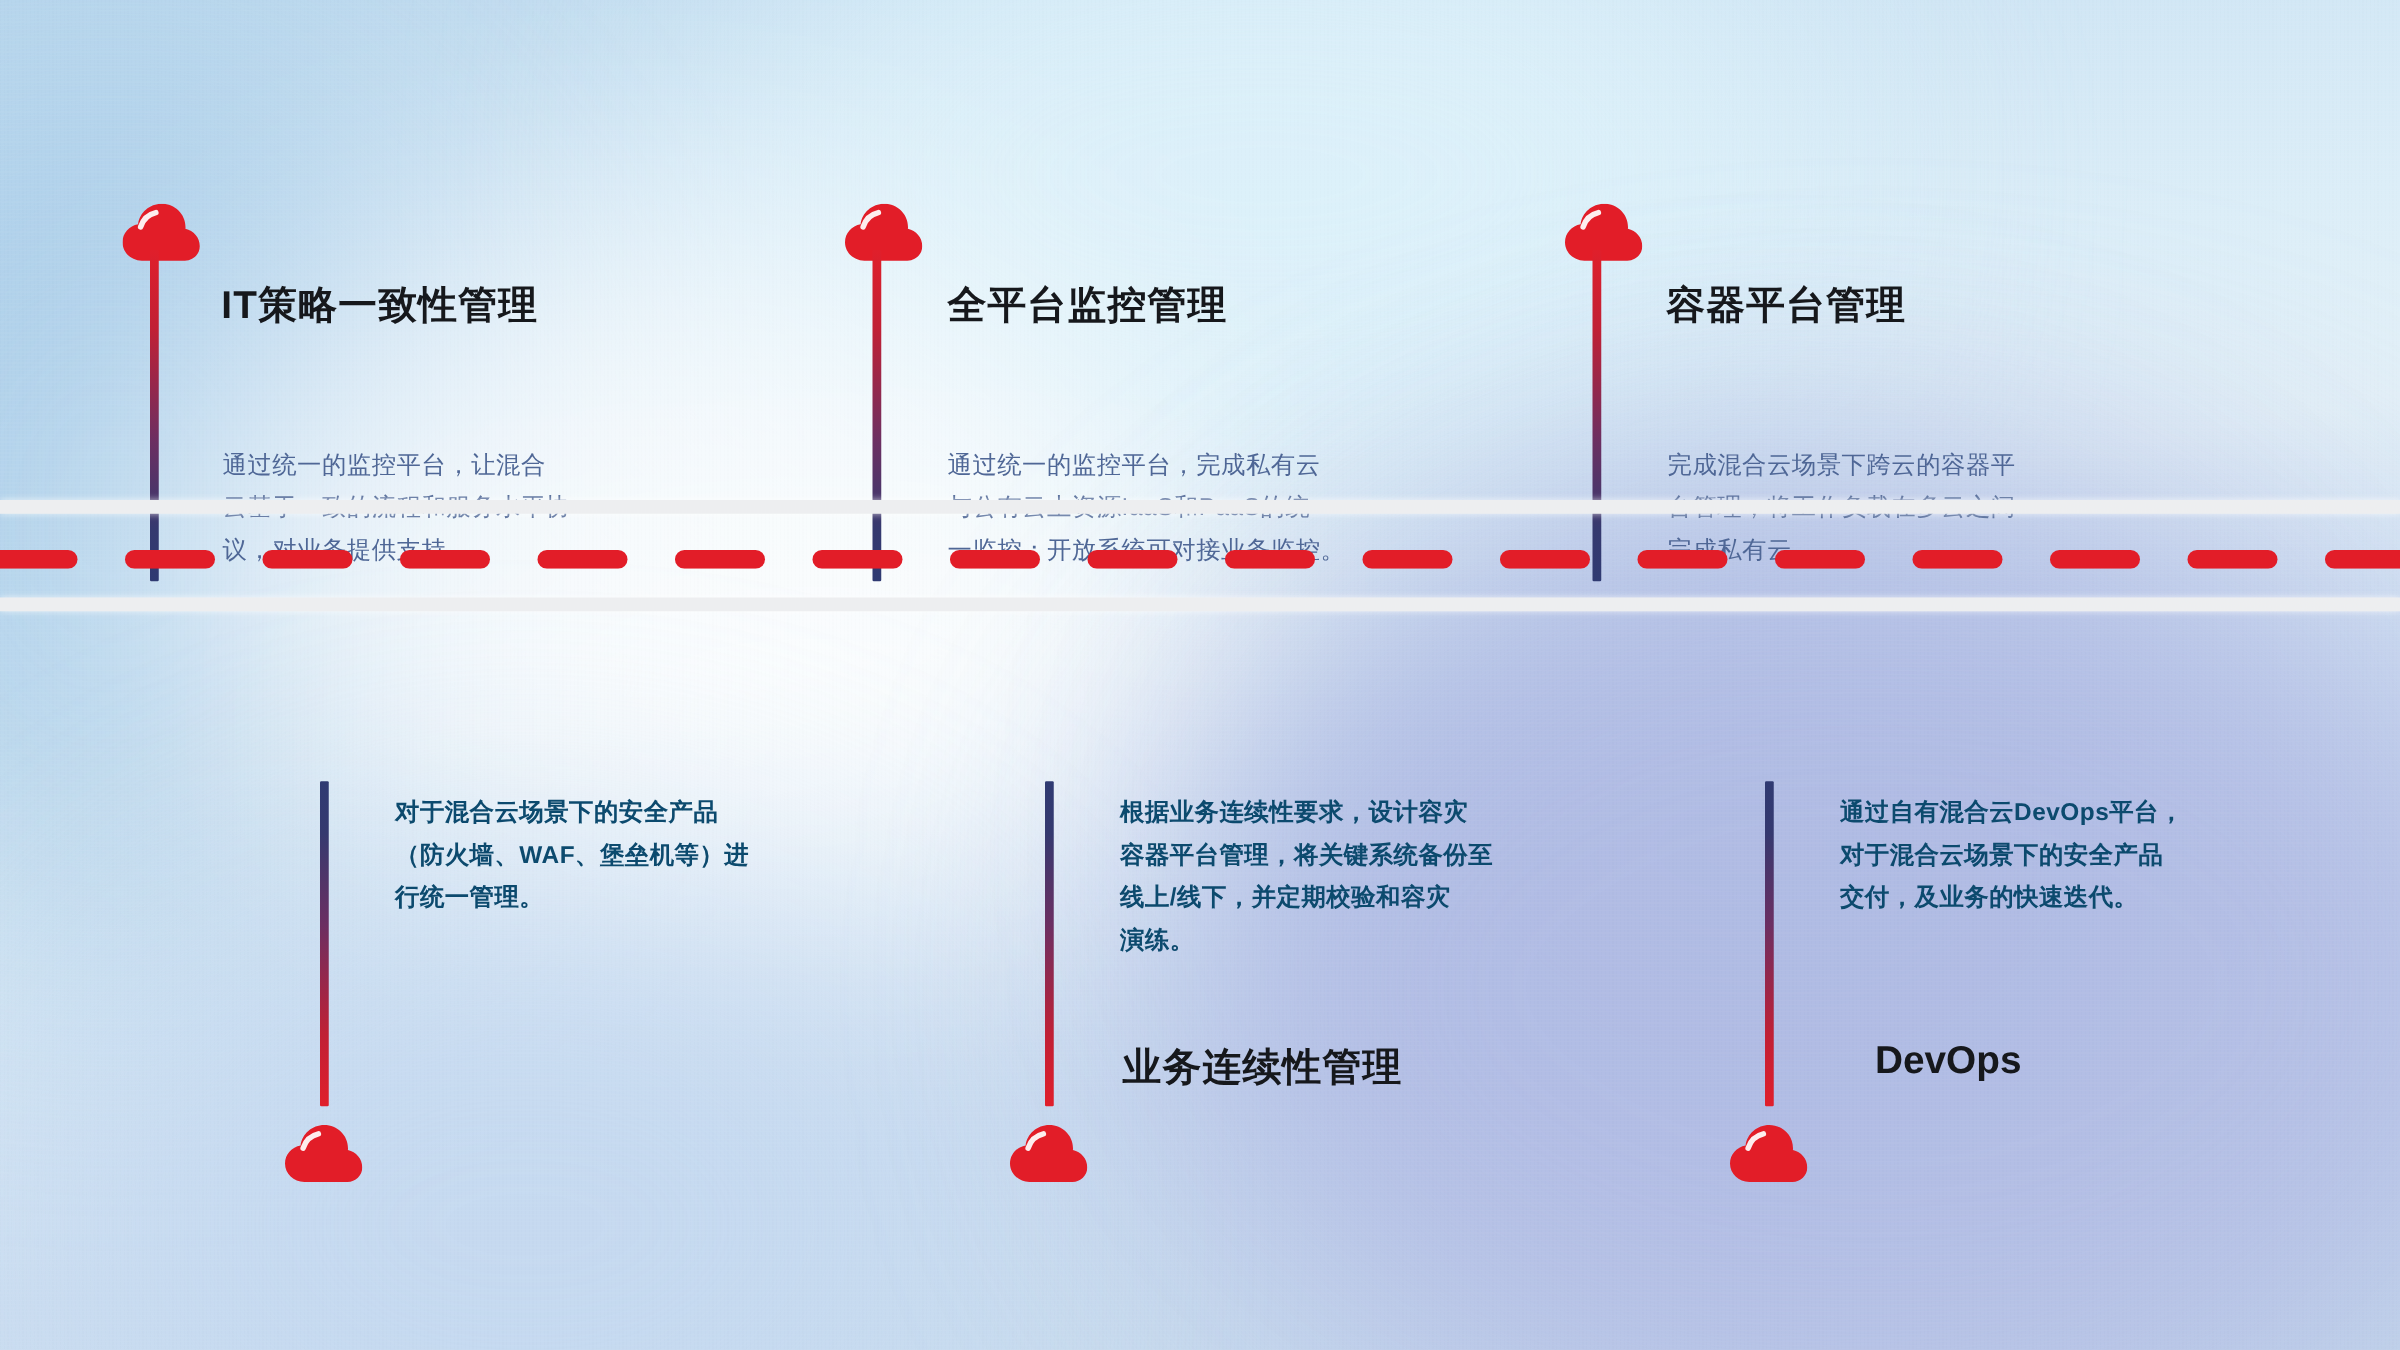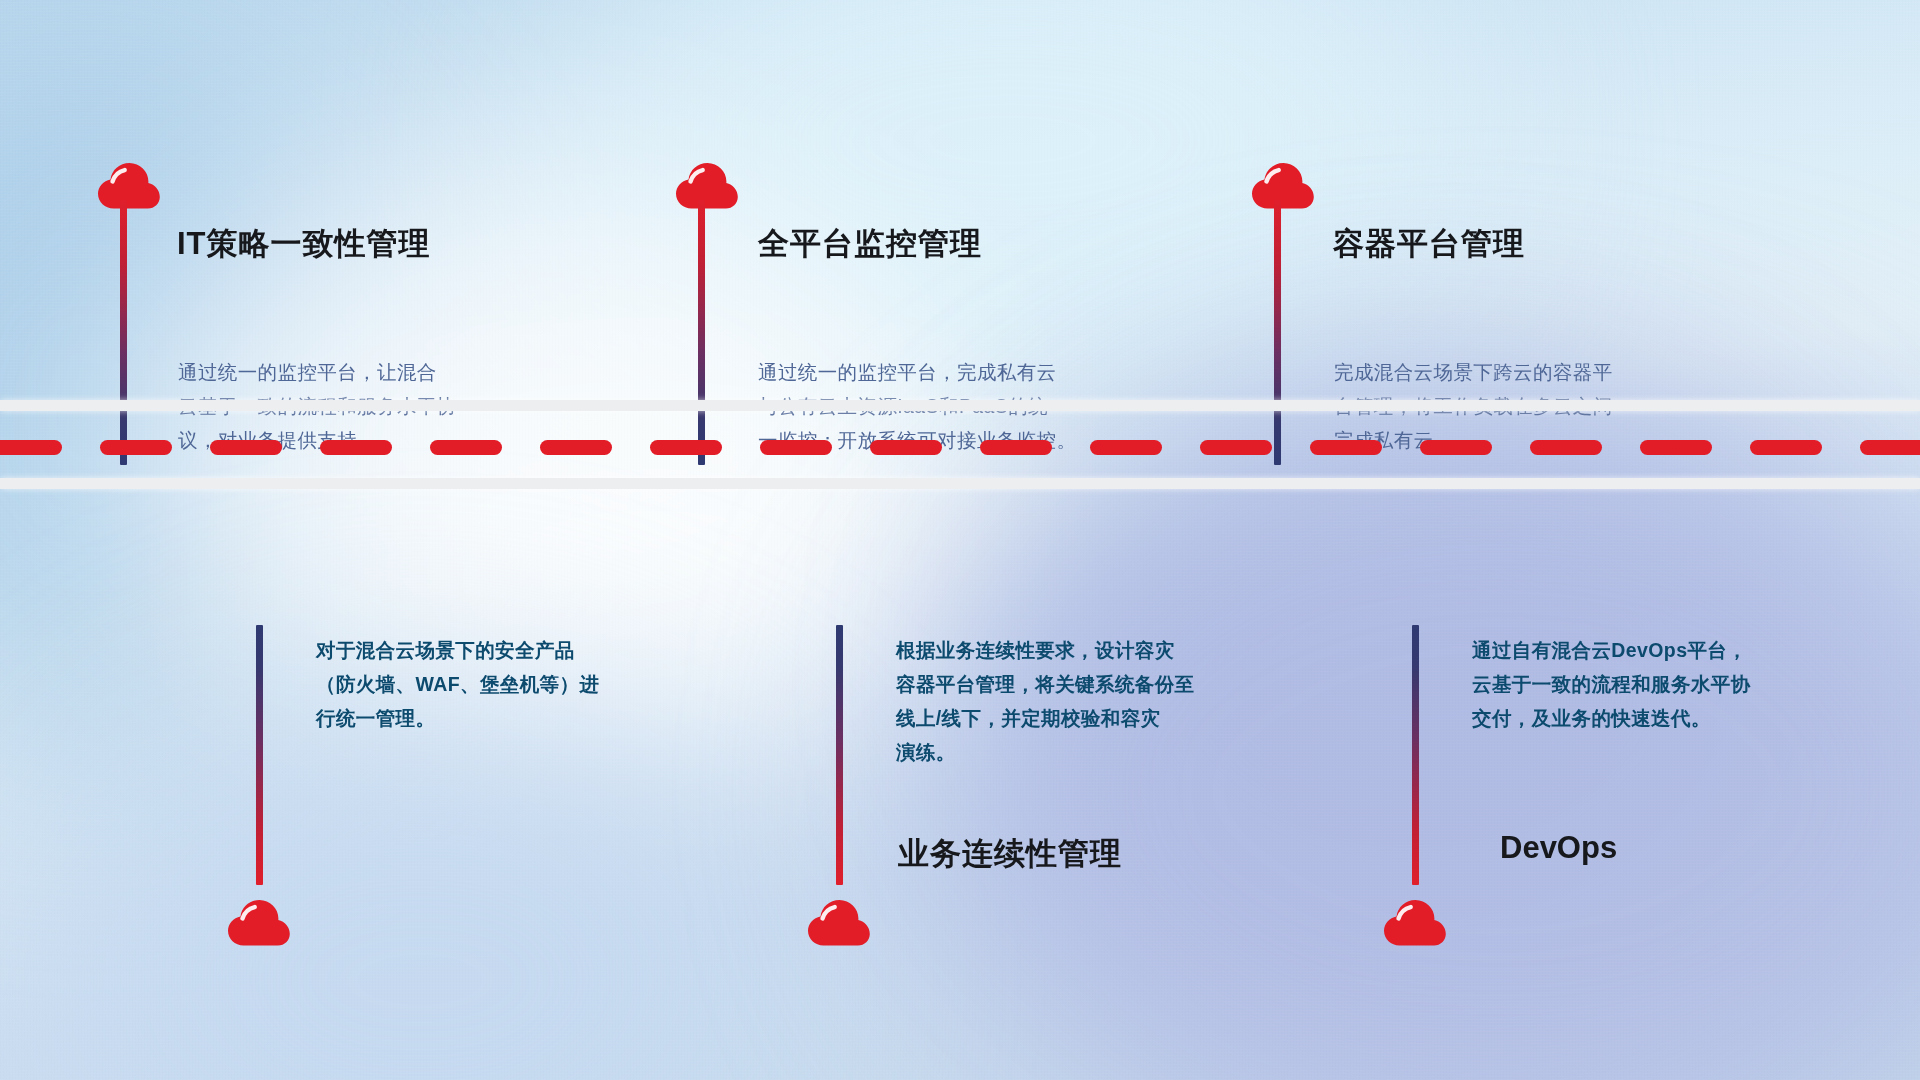--- a/index.html
+++ b/index.html
@@ -242,21 +242,21 @@
     <div class="cloud">
       <svg width="62" height="46" viewBox="0 0 62 46" aria-hidden="true">
         <path d="M15.5 45.5 C6.9 45.5 0 38.9 0 30.8 C0 23.6 5.4 17.6 12.5 16.4 C13.6 7.1 21.7 0 31.4 0 C41.9 0 50.4 8.3 50.4 18.5 C50.4 19.0 50.4 19.5 50.3 20.0 C56.9 21.4 61.8 27.1 61.8 33.9 C61.8 40.3 56.5 45.5 49.9 45.5 Z" fill="#e21d28"></path>
         <path d="M14.5 18.5 C16.4 12.6 21.0 8.4 26.7 7.1" stroke="#ffffff" stroke-width="4.4" stroke-linecap="round" fill="none" opacity="0.92"></path>
       </svg>
     </div>
   </div>
 
   <div class="stem up" style="left:1412px; top:625px; height:260px;"></div>
   <div class="body-text bottom" style="left:1472px; top:633px; width:440px;">通过自有混合云DevOps平台，
-云基于一致的流程和服务水平协
+对于混合云场景下的安全产品
 交付，及业务的快速迭代。</div>
   <div class="heading latin" style="left:1476px; top:830px;">DevOps</div>
   <div class="node" style="left:1384px; top:900px;">
     <div class="cloud">
       <svg width="62" height="46" viewBox="0 0 62 46" aria-hidden="true">
         <path d="M15.5 45.5 C6.9 45.5 0 38.9 0 30.8 C0 23.6 5.4 17.6 12.5 16.4 C13.6 7.1 21.7 0 31.4 0 C41.9 0 50.4 8.3 50.4 18.5 C50.4 19.0 50.4 19.5 50.3 20.0 C56.9 21.4 61.8 27.1 61.8 33.9 C61.8 40.3 56.5 45.5 49.9 45.5 Z" fill="#e21d28"></path>
         <path d="M14.5 18.5 C16.4 12.6 21.0 8.4 26.7 7.1" stroke="#ffffff" stroke-width="4.4" stroke-linecap="round" fill="none" opacity="0.92"></path>
       </svg>
     </div>
   </div>

